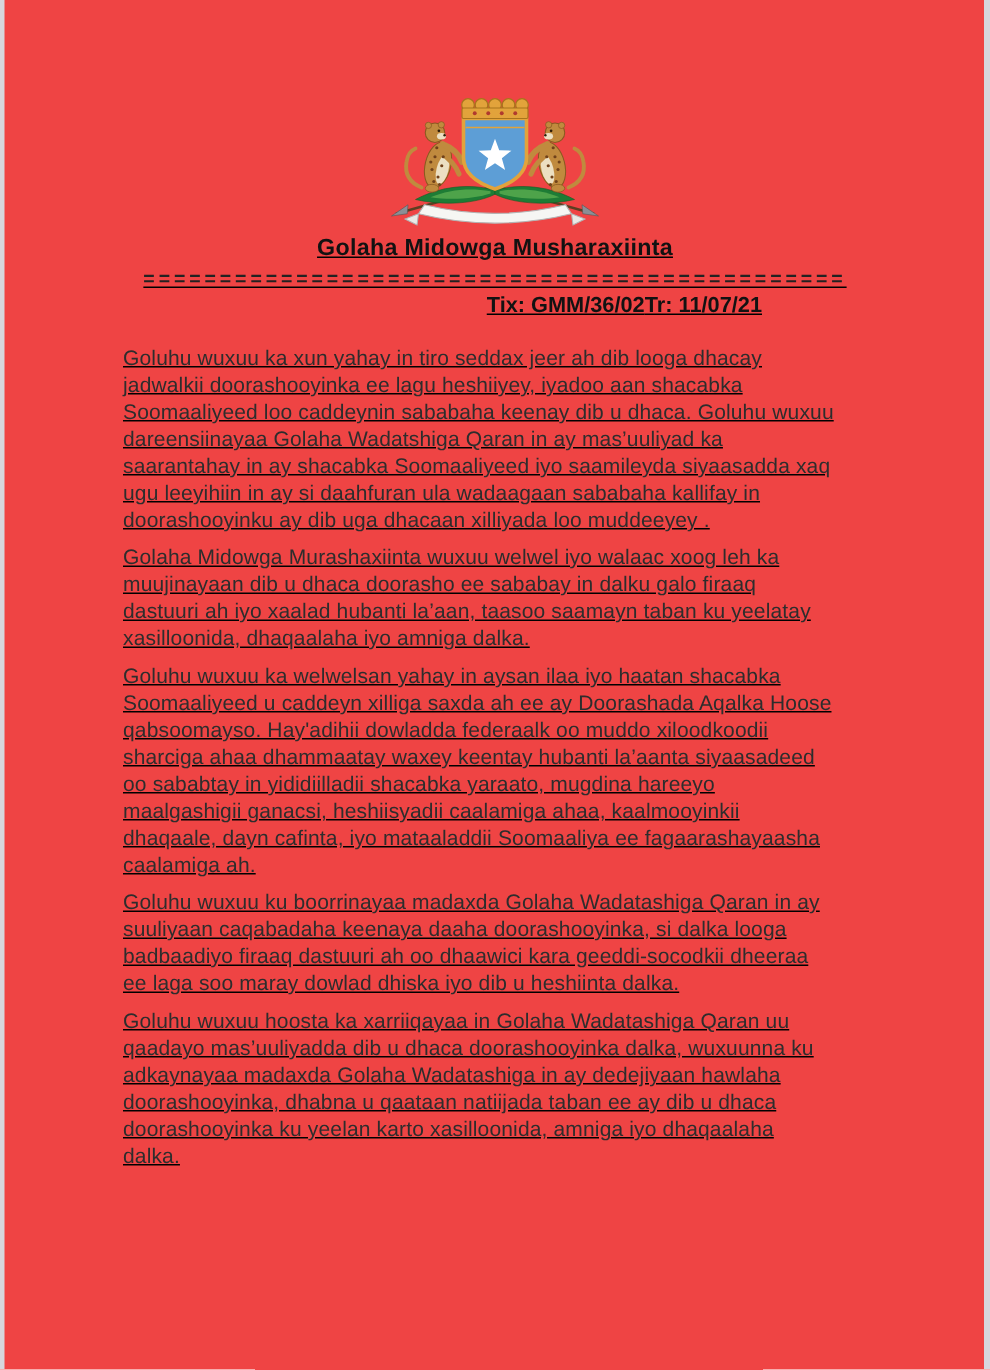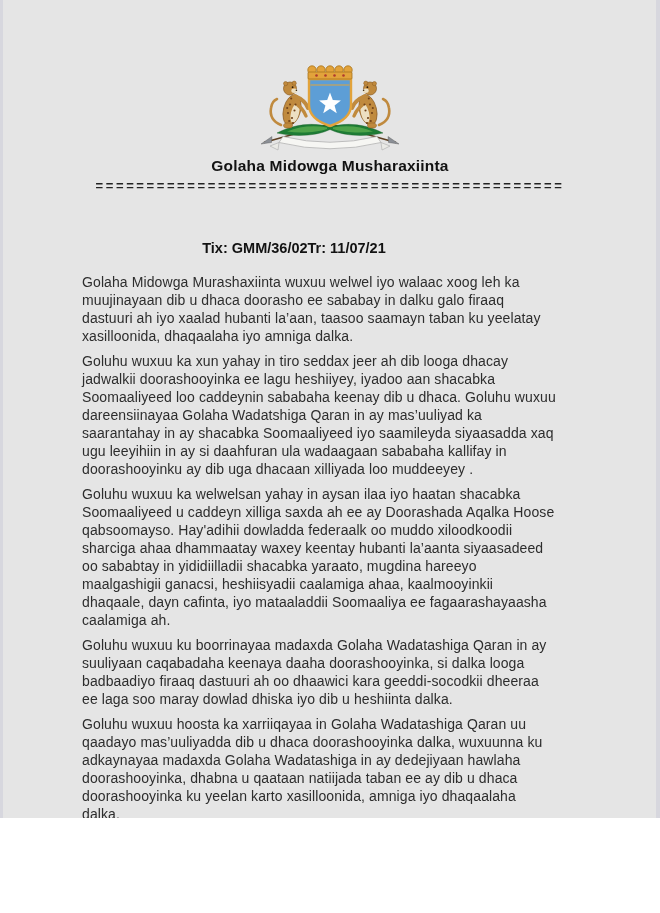--- a/index.html
+++ b/index.html
@@ -1,41 +1,42 @@
 <!DOCTYPE html>
 <html style="--edge-gray: #d7d7de; --ink: #2d2d2d; --heading-ink: #121212; --shield-blue: #5d9ed6; --gold: #e2a33b; --gold-dark: #a8741c; --leopard-tan: #c08a3e; --leopard-spot: #70421a; --leaf-green: #1e7c35; --leaf-light: #57aa4e; --star-white: #ffffff; --spear-brown: #5d3f22; --spear-tip: #8b8f96; --ribbon-white: #f6f6f3;"><head>
 <meta charset="utf-8">
 <title>Document</title>
 <style>
   html,body{margin:0;padding:0;background:#ffffff;}
   .page{
     position:relative;
-    width:660px;height:818px;
-    background:#e5e5e5;
+    width:660px;height:913px;
+    background:#ef4444;
     font-family:"Liberation Sans", sans-serif;
     overflow:hidden;
+    text-decoration:underline;
   }
   .edge{position:absolute;top:0;height:100%;background:var(--edge-gray,#d7d7de);}
   .edge-left{left:0;width:3px;}
   .edge-right{right:0;width:4px;}
   .emblem{width:160px;height:92px;margin:63px auto 2px auto;}
   .emblem svg{display:block;width:160px;height:92px;}
   .org-line{
     text-align:center;font-weight:bold;font-size:15.5px;line-height:18px;
     color:var(--heading-ink,#111);letter-spacing:.2px;
   }
   .separator{
     text-align:center;font-weight:bold;font-size:13px;line-height:15px;
     letter-spacing:2.6px;color:#222;margin-top:3px;
     white-space:nowrap;overflow:hidden;
   }
   .ref-row{
-    display:flex;justify-content:center;
+    display:flex;justify-content:flex-end;
     padding:3px 152px 0 80px;
-    font-weight:bold;font-size:14.5px;line-height:17px;color:var(--heading-ink,#111);margin-top:44px;
+    font-weight:bold;font-size:14.5px;line-height:17px;color:var(--heading-ink,#111);
   }
   .body{
     padding:16px 70px 0 82px;
     font-size:14px;line-height:18px;color:var(--ink,#2d2d2d);
   }
   .para{white-space:pre-line;margin:0 0 7px 0;letter-spacing:.1px;}
 </style>
 </head>
 <body>
 
@@ -124,31 +125,31 @@
   <div class="org-line">Golaha Midowga Musharaxiinta</div>
 
   <div class="separator">==============================================</div>
 
   <div class="ref-row">
     <span>Tix: GMM/36/02</span>
     <span>Tr: 11/07/21</span>
   </div>
 
   <div class="body">
-    <p class="para">Golaha Midowga Murashaxiinta wuxuu welwel iyo walaac xoog leh ka
-muujinayaan dib u dhaca doorasho ee sababay in dalku galo firaaq
-dastuuri ah iyo xaalad hubanti la’aan, taasoo saamayn taban ku yeelatay
-xasilloonida, dhaqaalaha iyo amniga dalka.</p>
     <p class="para">Goluhu wuxuu ka xun yahay in tiro seddax jeer ah dib looga dhacay
 jadwalkii doorashooyinka ee lagu heshiiyey, iyadoo aan shacabka
 Soomaaliyeed loo caddeynin sababaha keenay dib u dhaca. Goluhu wuxuu
 dareensiinayaa Golaha Wadatshiga Qaran in ay mas’uuliyad ka
 saarantahay in ay shacabka Soomaaliyeed iyo saamileyda siyaasadda xaq
 ugu leeyihiin in ay si daahfuran ula wadaagaan sababaha kallifay in
 doorashooyinku ay dib uga dhacaan xilliyada loo muddeeyey .</p>
+    <p class="para">Golaha Midowga Murashaxiinta wuxuu welwel iyo walaac xoog leh ka
+muujinayaan dib u dhaca doorasho ee sababay in dalku galo firaaq
+dastuuri ah iyo xaalad hubanti la’aan, taasoo saamayn taban ku yeelatay
+xasilloonida, dhaqaalaha iyo amniga dalka.</p>
     <p class="para">Goluhu wuxuu ka welwelsan yahay in aysan ilaa iyo haatan shacabka
 Soomaaliyeed u caddeyn xilliga saxda ah ee ay Doorashada Aqalka Hoose
 qabsoomayso. Hay'adihii dowladda federaalk oo muddo xiloodkoodii
 sharciga ahaa dhammaatay waxey keentay hubanti la’aanta siyaasadeed
 oo sababtay in yididiilladii shacabka yaraato, mugdina hareeyo
 maalgashigii ganacsi, heshiisyadii caalamiga ahaa, kaalmooyinkii
 dhaqaale, dayn cafinta, iyo mataaladdii Soomaaliya ee fagaarashayaasha
 caalamiga ah.</p>
     <p class="para">Goluhu wuxuu ku boorrinayaa madaxda Golaha Wadatashiga Qaran in ay
 suuliyaan caqabadaha keenaya daaha doorashooyinka, si dalka looga

